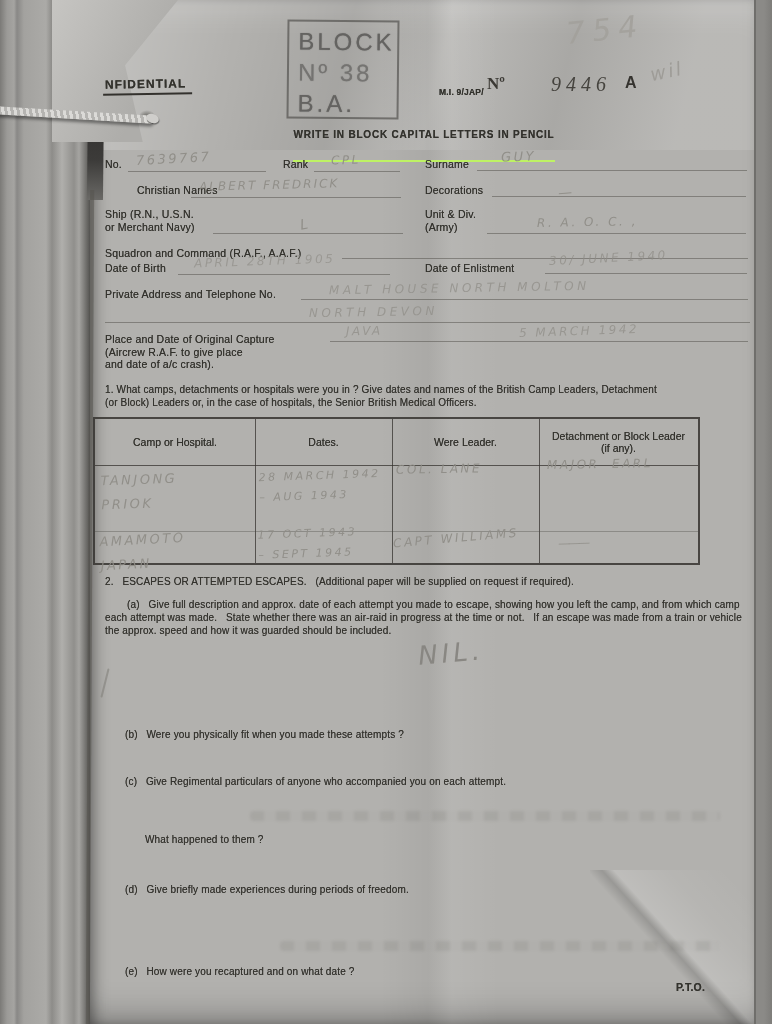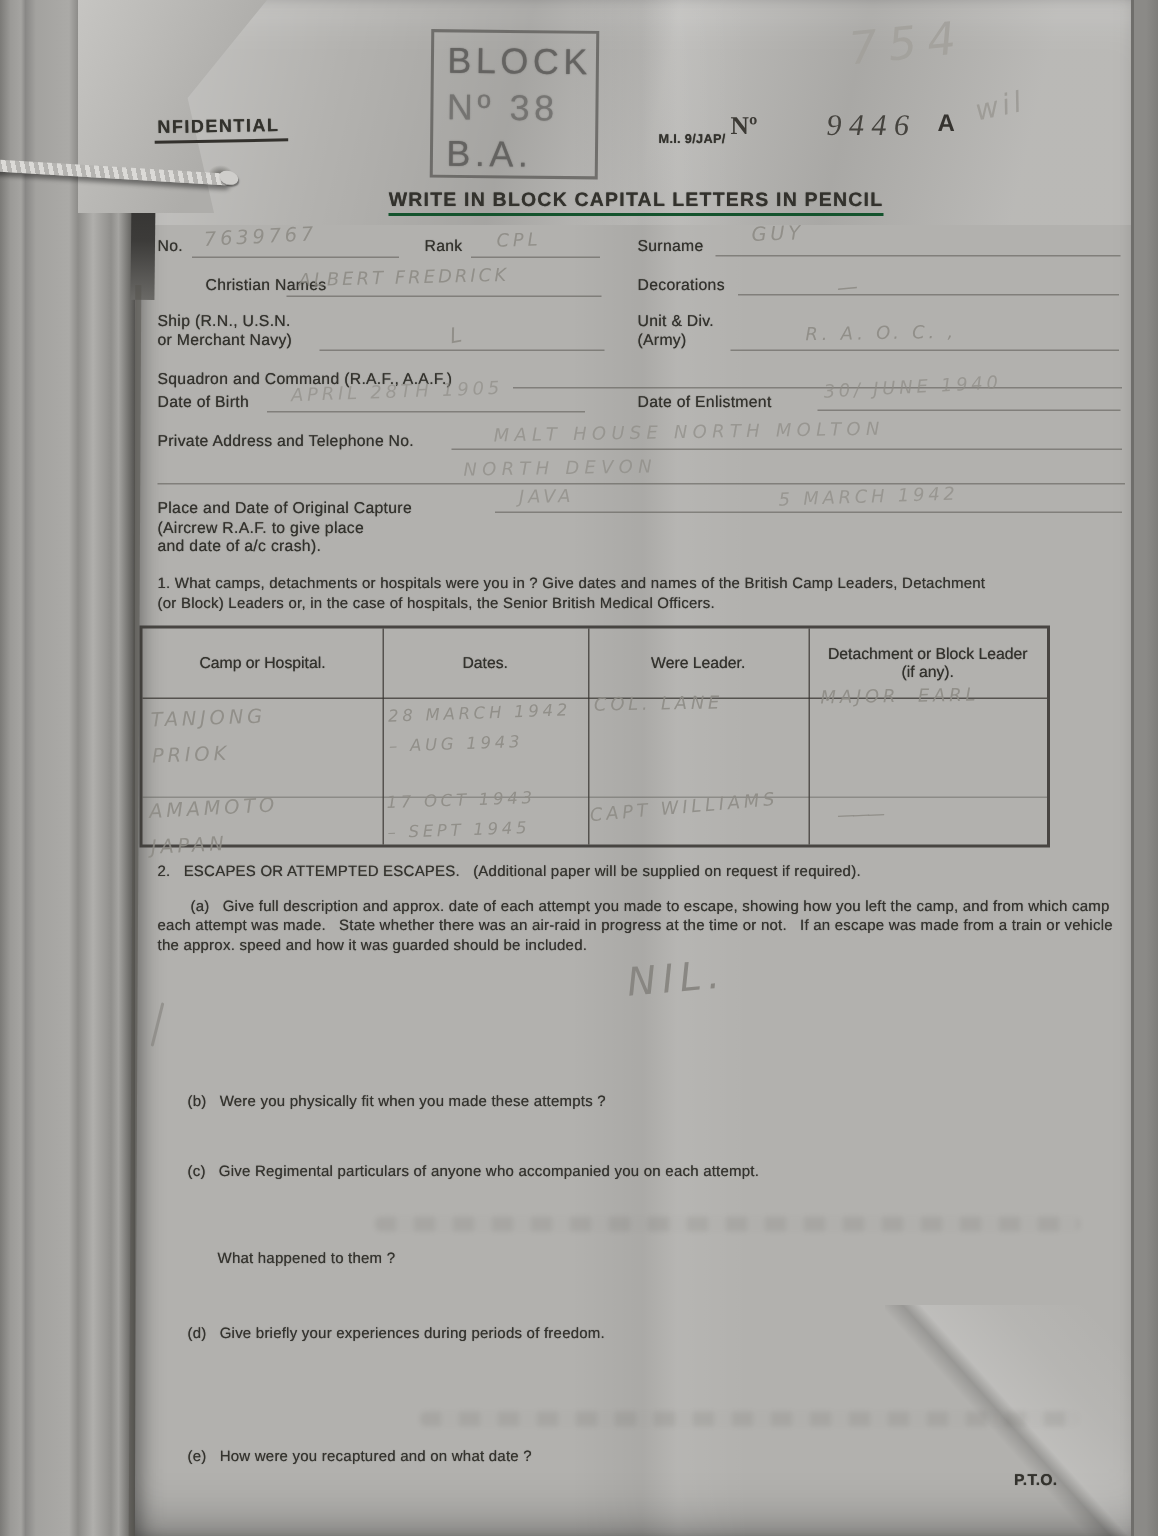--- a/index.html
+++ b/index.html
@@ -93,21 +93,21 @@
   </div>
 
   <div class="abs lbl bold" style="left:424px;top:86px;font-size:8.5px;padding-left:15px;">M.I. 9/JAP/</div>
   <div class="abs serif bold" style="left:487px;top:74px;font-size:17px;color:#3c3a35;font-weight:bold;">Nº</div>
   <div class="abs serif" style="left:551px;top:73px;font-size:20px;letter-spacing:5px;color:#45433e;font-style:italic;">9446</div>
   <div class="abs bold" style="left:625px;top:74px;font-size:16px;color:#35332f;">A</div>
   <div class="abs hw" style="left:650px;top:60px;font-size:19px;transform:rotate(-12deg);color:#9c9a95;">wil</div>
   <div class="abs hw" style="left:566px;top:12px;font-size:30px;letter-spacing:7px;transform:rotate(-6deg);color:#a3a19c;">754</div>
 
   <div class="abs" style="left:90px;top:124px;width:668px;text-align:center;">
-    <span class="lbl bold" style="font-size:13px;letter-spacing:.8px;border-bottom:2px solid #14532d;padding-bottom:2px;display:inline-block;">WRITE IN BLOCK CAPITAL LETTERS IN PENCIL</span>
+    <span class="lbl bold" style="font-size:10px;letter-spacing:.8px;border-bottom:2px solid #bef264;padding-bottom:18px;display:inline-block;">WRITE IN BLOCK CAPITAL LETTERS IN PENCIL</span>
   </div>
 
   <div class="abs lbl" style="left:105px;top:158px;">No.</div>
   <div class="abs line" style="left:128px;top:171px;width:138px;"></div>
   <div class="abs hw" style="left:136px;top:151px;font-size:13px;transform:rotate(-3deg);">7639767</div>
 
   <div class="abs lbl" style="left:283px;top:158px;">Rank</div>
   <div class="abs line" style="left:314px;top:171px;width:86px;"></div>
   <div class="abs hw" style="left:331px;top:153px;transform:rotate(-2deg);">CPL</div>
 
@@ -188,18 +188,18 @@
 
   <div class="abs q pw" style="left:105px;top:575px;width:648px;">2.   ESCAPES OR ATTEMPTED ESCAPES.   (Additional paper will be supplied on request if required).</div>
   <div class="abs q pw" style="left:105px;top:598px;width:650px;text-indent:22px;">(a)   Give full description and approx. date of each attempt you made to escape, showing how you left the camp, and from which camp each attempt was made.   State whether there was an air-raid in progress at the time or not.   If an escape was made from a train or vehicle the approx. speed and how it was guarded should be included.</div>
   <div class="abs hw" style="left:418px;top:638px;font-size:26px;letter-spacing:4px;transform:rotate(-5deg);color:#85837e;">NIL.</div>
   <div class="abs stroke" style="left:104px;top:668px;"></div>
 
   <div class="abs q pw" style="left:125px;top:728px;width:620px;">(b)   Were you physically fit when you made these attempts ?</div>
   <div class="abs q pw" style="left:125px;top:775px;width:620px;">(c)   Give Regimental particulars of anyone who accompanied you on each attempt.</div>
   <div class="abs smudge" style="left:250px;top:811px;width:470px;height:10px;"></div>
   <div class="abs q" style="left:145px;top:833px;">What happened to them ?</div>
-  <div class="abs q pw" style="left:125px;top:883px;width:620px;">(d)   Give briefly your experiences during periods of freedom.</div>
+  <div class="abs q pw" style="left:125px;top:883px;width:620px;">(d)   Give briefly made experiences during periods of freedom.</div>
   <div class="abs q pw" style="left:125px;top:965px;width:620px;">(e)   How were you recaptured and on what date ?</div>
   <div class="abs smudge" style="left:280px;top:941px;width:440px;height:10px;"></div>
 
   <div class="abs lbl bold" style="left:676px;top:981px;font-size:10.5px;">P.T.O.</div>
 </div>
 
 </body></html>

